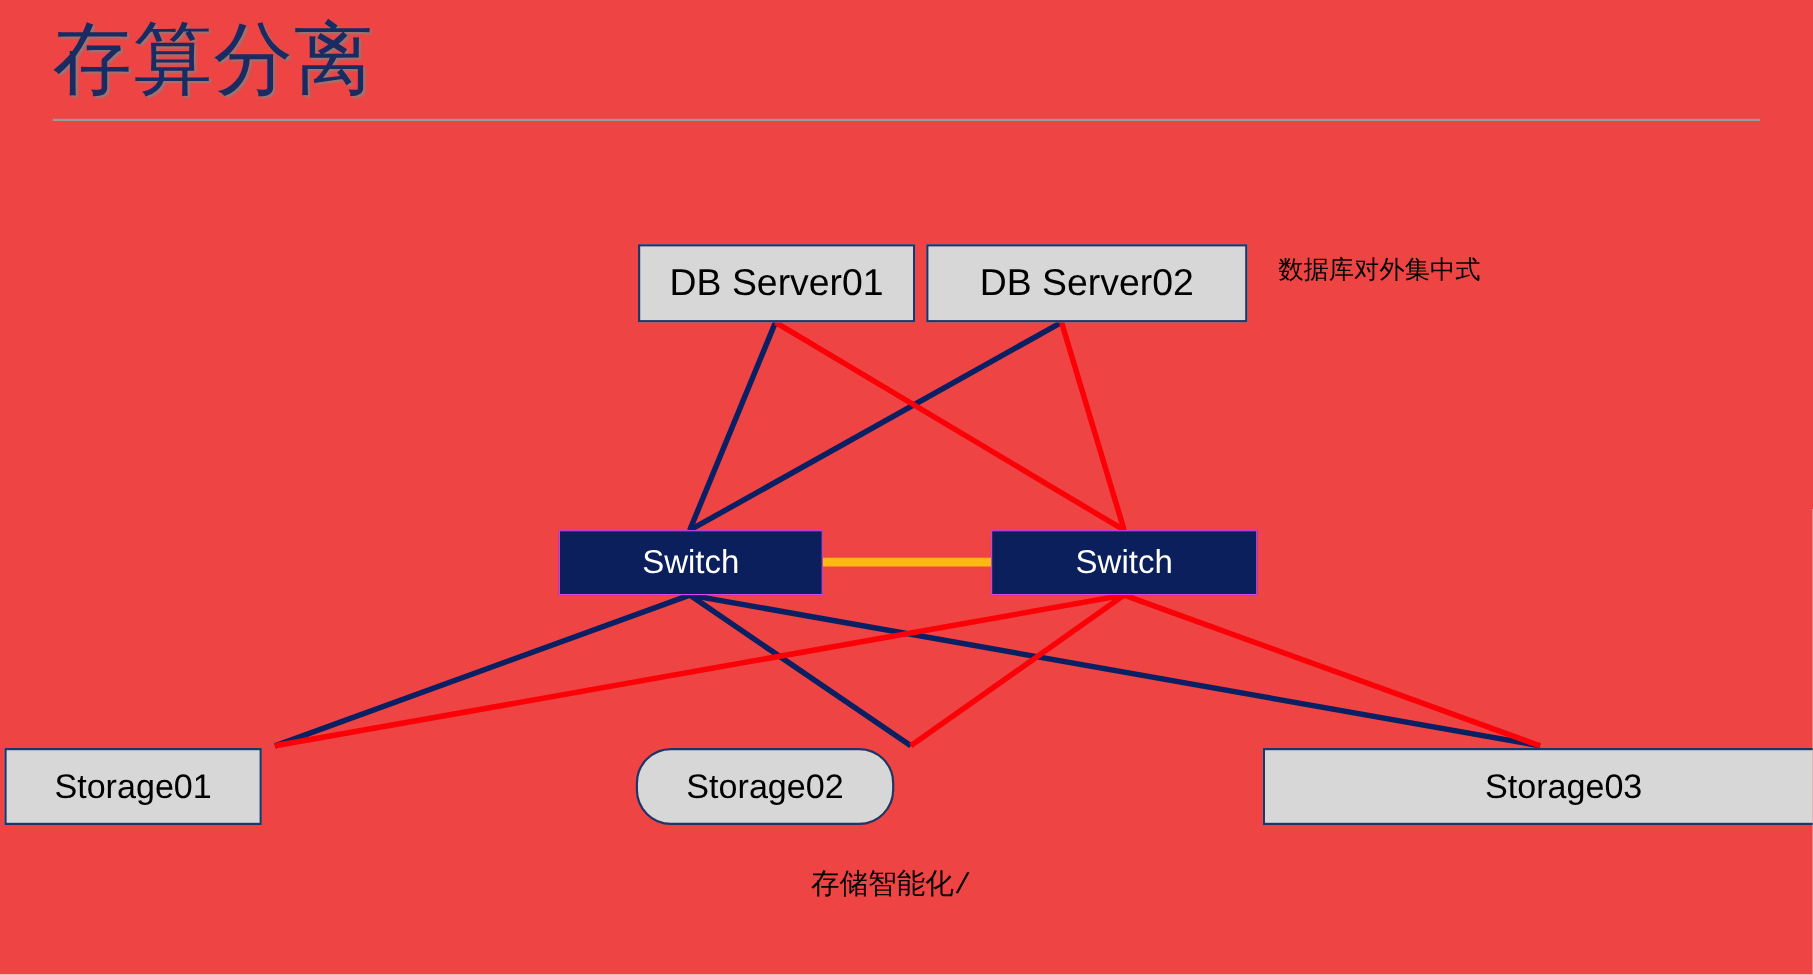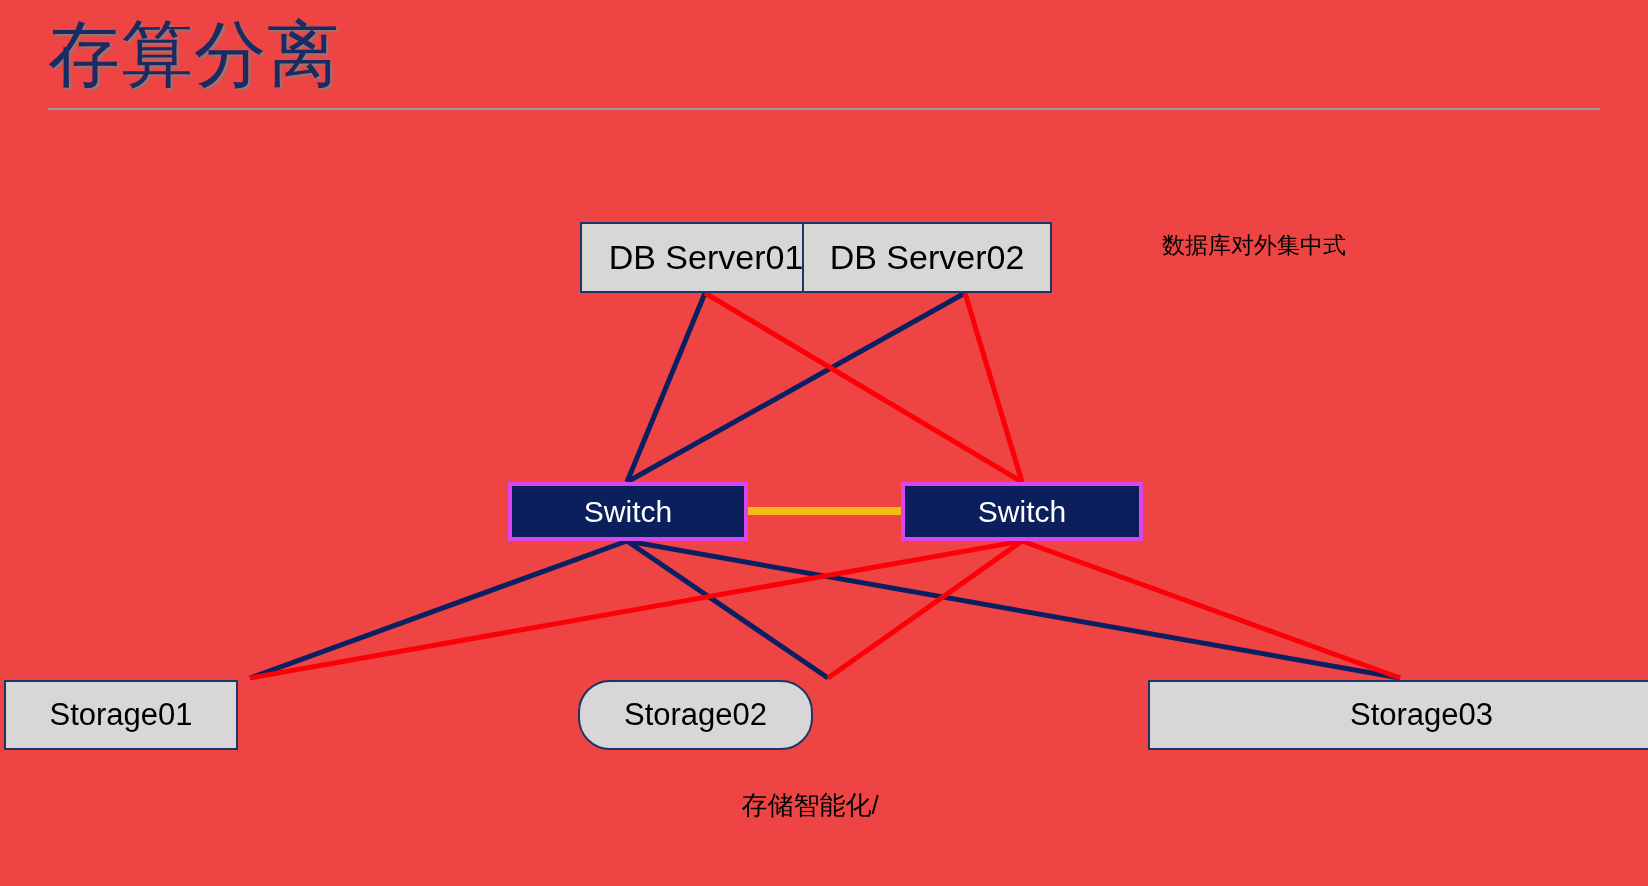--- a/index.html
+++ b/index.html
@@ -58,31 +58,31 @@
     justify-content: center;
     white-space: nowrap;
   }
   .node.gray {
     background: #d7d7d7;
     border: 2px solid #1f3566;
     color: #000000;
   }
   .node.navy {
     background: #0a1f5c;
-    border: 4px solid #d946ef;
+    border: 1px solid #d946ef;
     color: #ffffff;
   }
 
   .db {
     top: 222px;
     height: 71px;
     font-size: 34px;
   }
   #db-server-01 { left: 580px; width: 252px; }
-  #db-server-02 { left: 802px; width: 250px; }
+  #db-server-02 { left: 842px; width: 292px; }
 
   .switch {
     top: 482px;
     height: 59px;
     font-size: 30px;
   }
   #switch-01 { left: 508px; width: 240px; }
   #switch-02 { left: 901px; width: 242px; }
 
   .storage {
@@ -107,21 +107,21 @@
   #annotation-storage {
     position: absolute;
     left: 690px;
     top: 788px;
     width: 240px;
     text-align: center;
     font-size: 26px;
     line-height: 34px;
     color: #000000;
   }
-  #annotation-storage div { display: block; }
+  #annotation-storage div { display: block; font-family: Liberation Mono, monospace; }
 </style>
 </head>
 <body>
 
 <div id="slide">
 
   <div id="title">存算分离</div>
   <div id="title-rule"></div>
 
   <svg id="links" viewBox="0 0 1648 886" width="1648" height="886" xmlns="http://www.w3.org/2000/svg">

